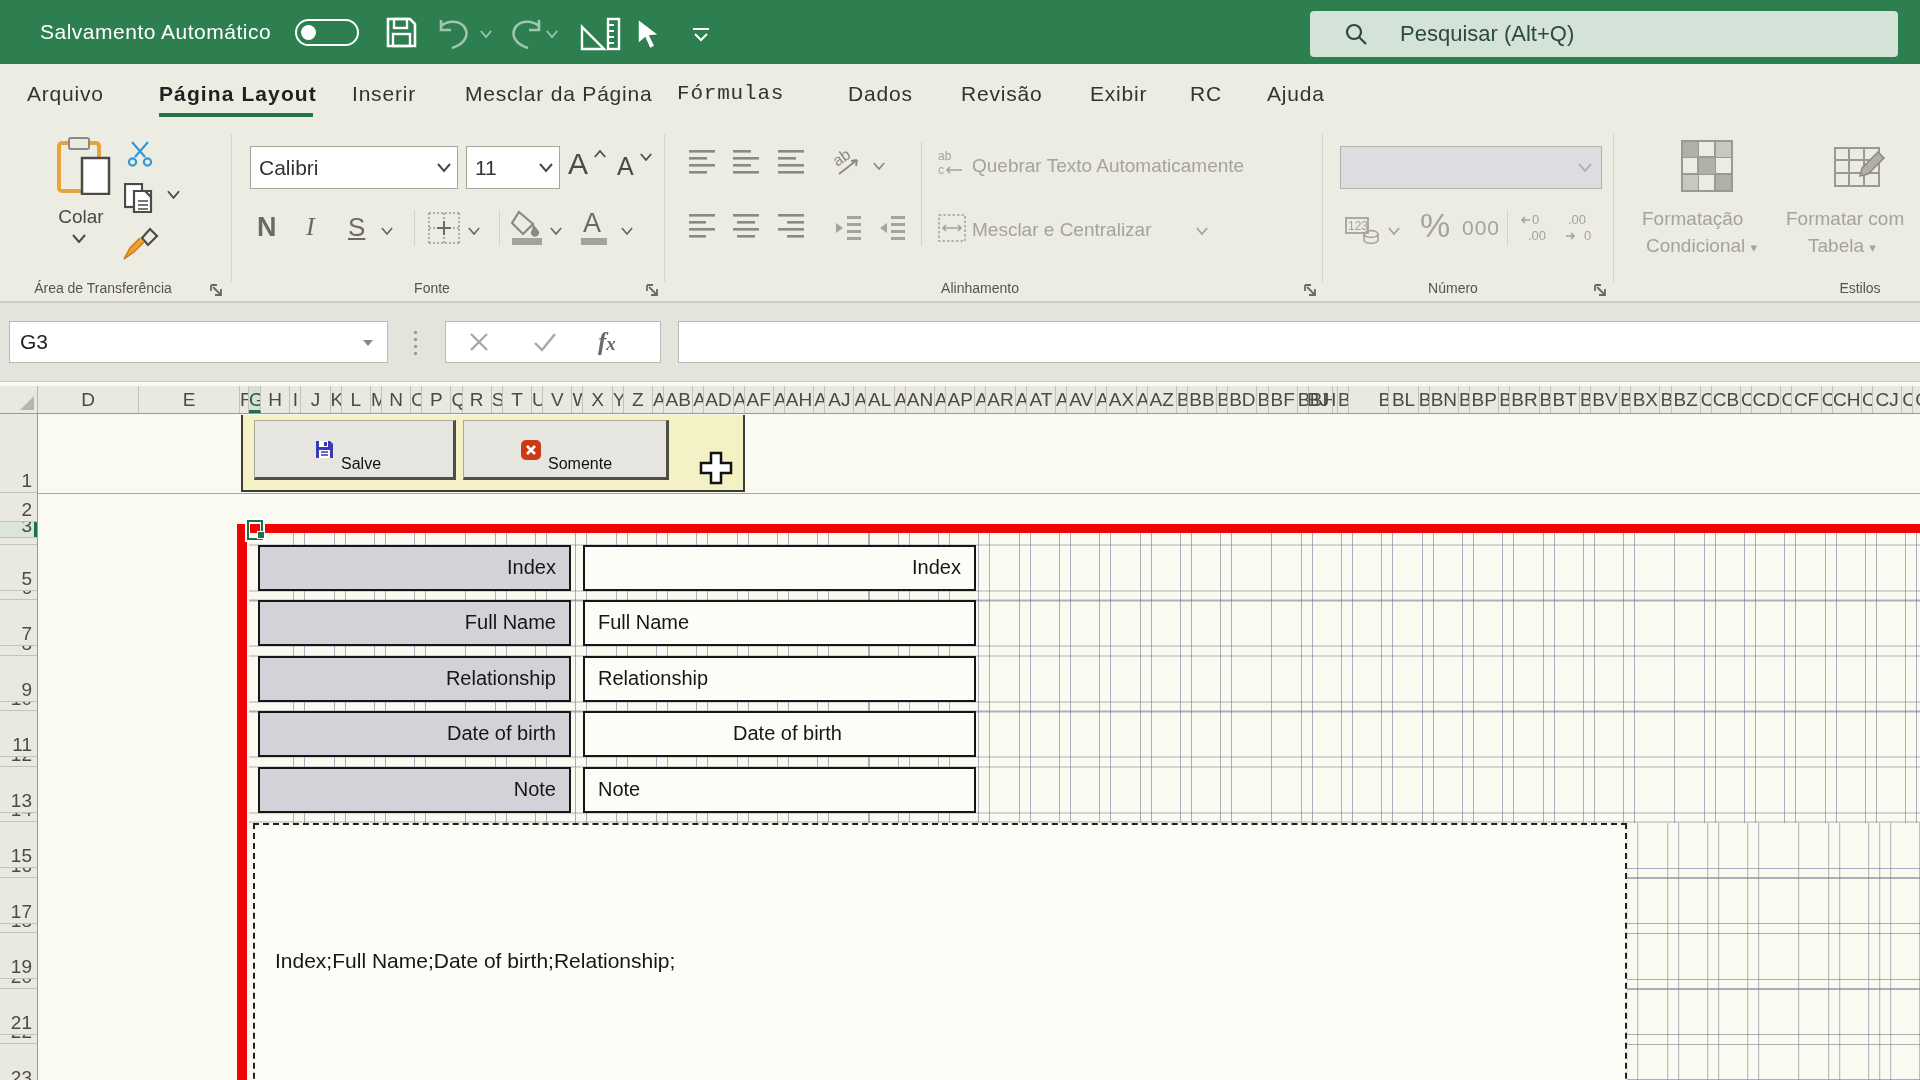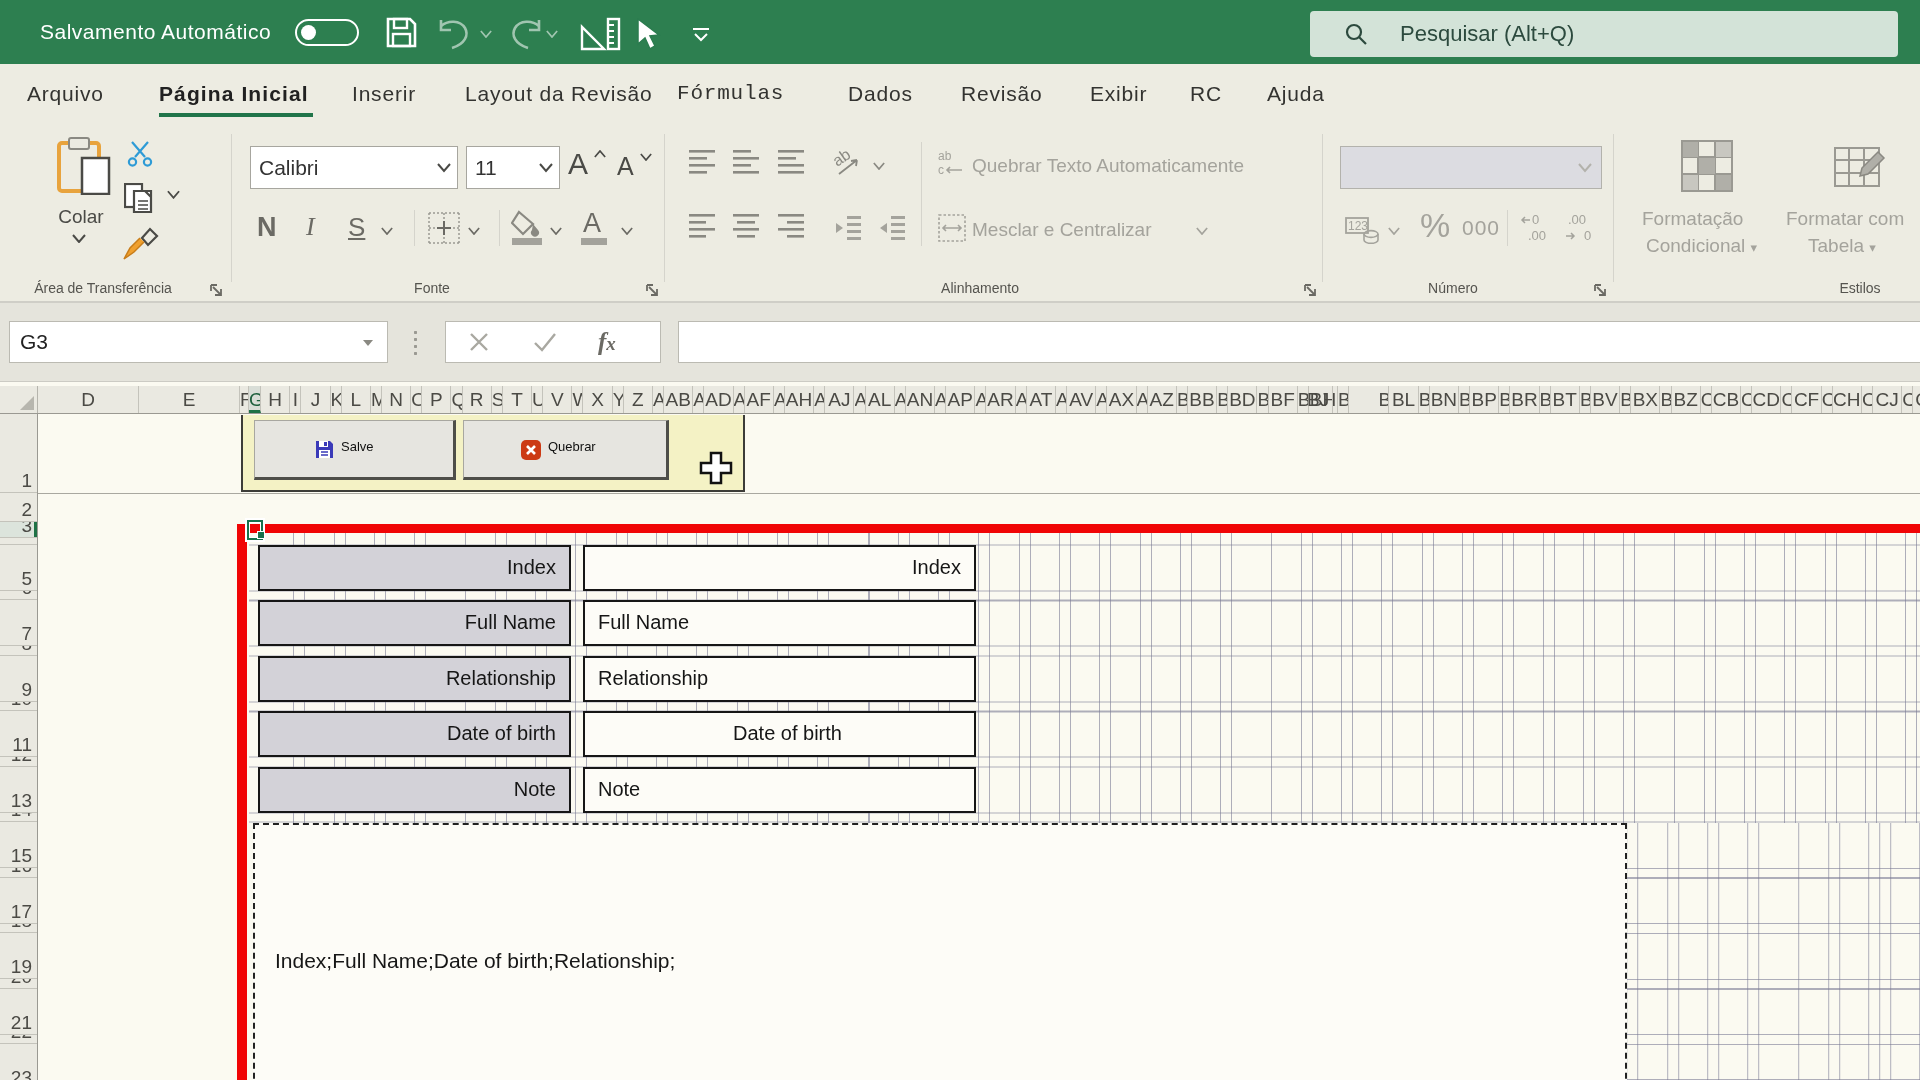--- a/index.html
+++ b/index.html
@@ -36,21 +36,21 @@
 .rh span{position:absolute;right:5px;bottom:0px;font-size:19px;color:#4b4a45;}
 .rh.sel{background:#dce4dc;}
 .rh.sel:after{content:"";position:absolute;right:0;top:0;width:3px;height:100%;background:#1e7145;}
 
 #sheet{position:absolute;left:38px;top:414px;width:1882px;height:666px;background:#fbfaf1;overflow:hidden;}
 .gridpat{position:absolute;background-image:
  repeating-linear-gradient(to right, rgba(122,122,148,0.6) 0 1px, transparent 1px 29.3px, rgba(122,122,148,0.6) 29.3px 30.3px, transparent 30.3px 40.3px),
  repeating-linear-gradient(to bottom, rgba(122,122,148,0.6) 0 1px, transparent 1px 46px, rgba(122,122,148,0.6) 46px 47px, transparent 47px 55.5px);}
 #yellowband{position:absolute;left:203px;top:1px;width:504px;height:77px;background:#f4f2c5;border-left:2px solid #3c3c38;border-right:2px solid #3c3c38;border-bottom:2px solid #3c3c38;}
 .vbtn{position:absolute;top:5px;height:60px;background:#e6e5e0;border-top:1px solid #a8a7a0;border-left:1px solid #a8a7a0;border-right:3px solid #4e4e49;border-bottom:3px solid #4e4e49;}
-.vbtn span{position:absolute;top:0;line-height:51px;font-size:13px;color:#111;}
+.vbtn span{position:absolute;top:17px;line-height:51px;font-size:16px;color:#111;}
 .fbox{position:absolute;border:2px solid #161616;font-size:20px;color:#161616;}
 .fbox .in{position:absolute;left:0;top:0;right:0;bottom:0;line-height:41px;white-space:nowrap;padding-left:16px;}
 .gray{background:#d3d2d8;}
 .white{background:#fdfcf7;}
 #bigbox{position:absolute;left:215px;top:409px;width:1374px;height:675px;background:#fdfcf7;border:2px dashed #222;}
 #bigbox span{position:absolute;left:20px;top:124px;font-size:21px;color:#161616;}
 .redh{position:absolute;background:#f00505;}
 </style></head><body>
 
 <div id="titlebar">
@@ -96,23 +96,23 @@
    <svg class="abs" style="left:34px;top:11px" width="24" height="24" viewBox="0 0 24 24">
         <circle cx="10" cy="10" r="7" fill="none" stroke="#2c4a3e" stroke-width="2.2"></circle>
         <line x1="15" y1="15" x2="22" y2="22" stroke="#2c4a3e" stroke-width="2.2"></line>
       </svg>
    <span>Pesquisar (Alt+Q)</span>
  </div>
 </div>
 
 <div id="tabrow">
  <div class="tab" style="left:27px;">Arquivo</div>
- <div class="tab active" style="left:159px;">Página Inicial</div>
+ <div class="tab active" style="left:159px;">Página Layout</div>
  <div class="tab" style="left:352px;">Inserir</div>
- <div class="tab" style="left:465px;">Layout da Revisão</div>
+ <div class="tab" style="left:465px;">Mesclar da Página</div>
  <div class="tab" style="left:677px;font-family:Liberation Mono, monospace;">Fórmulas</div>
  <div class="tab" style="left:848px;">Dados</div>
  <div class="tab" style="left:961px;">Revisão</div>
  <div class="tab" style="left:1090px;">Exibir</div>
  <div class="tab" style="left:1190px;">RC</div>
  <div class="tab" style="left:1267px;">Ajuda</div>
  <div id="tabunderline"></div>
 </div>
 
 <div id="ribbon">
@@ -531,21 +531,21 @@
           <rect x="4" y="10" width="11" height="8" fill="#fff"></rect>
           <path d="M6 12 H13 M6 15 H13" stroke="#3a3ab8" stroke-width="1.4"></path>
         </svg>
      <span style="left:86px;">Salve</span>
    </div>
    <div class="vbtn" style="left:220px;width:206px;">
      <svg class="abs" style="left:57px;top:19px" width="20" height="20" viewBox="0 0 20 20">
           <rect x="0" y="0" width="20" height="20" rx="5" fill="#cc3a14"></rect>
           <path d="M6 6 L14 14 M14 6 L6 14" stroke="#fff" stroke-width="2.6"></path>
         </svg>
-     <span style="left:84px;">Quebrar</span>
+     <span style="left:84px;">Somente</span>
    </div>
  </div>
 
  <svg class="abs" style="left:661px;top:37px" width="34" height="34" viewBox="0 0 34 34">
       <path d="M12 2 H22 V12 H32 V22 H22 V32 H12 V22 H2 V12 H12 Z" fill="#fff" stroke="#111" stroke-width="2.5"></path>
     </svg>
 
  <div class="redh" style="left:199px;top:109.5px;width:1683px;height:9px;"></div>
  <div class="redh" style="left:198.5px;top:109.5px;width:10.5px;height:556.5px;"></div>
 

